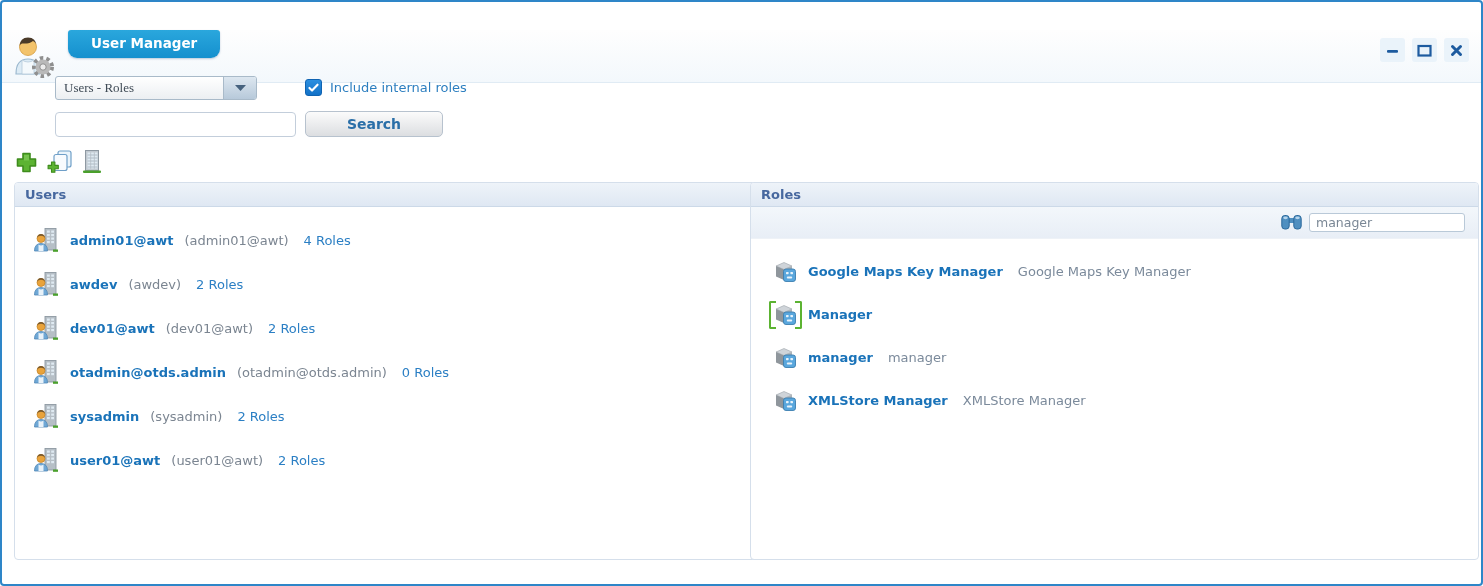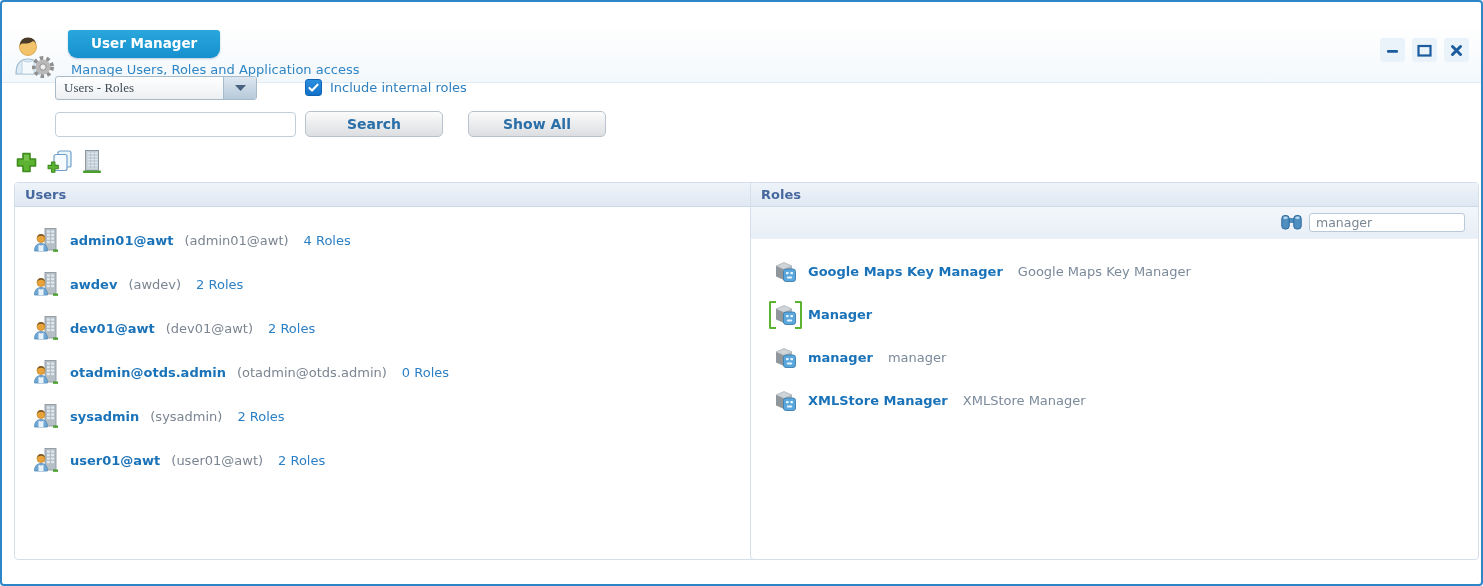--- a/index.html
+++ b/index.html
@@ -143,21 +143,20 @@
         <g transform="translate(33,33)">
           <circle r="9" fill="none" stroke="#8f8f8f" stroke-width="4" stroke-dasharray="3.4 3.1"></circle>
           <circle r="7.5" fill="#b9b9b9"></circle>
           <circle r="3.2" fill="#ececec" stroke="#8f8f8f" stroke-width="1"></circle>
         </g>
       </svg>
     </div>
     <div class="title-tab">
       <span>User Manager</span>
     </div>
-    <div class="subtitle">Manage Users, Roles and Application access</div>
     <div class="win-controls">
       <div class="win-btn">
         <svg width="13" height="13" viewBox="0 0 13 13">
             <rect x="1" y="6" width="11" height="2.8" rx="1" fill="#1d5b9f"></rect>
           </svg>
       </div>
       <div class="win-btn">
         <svg width="15" height="13" viewBox="0 0 15 13">
             <rect x="1.5" y="2" width="12" height="9.5" fill="none" stroke="#1d5b9f" stroke-width="2.2"></rect>
           </svg>
@@ -183,21 +182,20 @@
     <span class="checkbox">
       <svg width="13" height="13" viewBox="0 0 16 16">
           <path d="M3 8.5 l3.2 3.2 L13 4.5" stroke="#fff" stroke-width="2.6" fill="none" stroke-linecap="round" stroke-linejoin="round"></path>
         </svg>
     </span>
     <span class="cb-label">Include internal roles</span>
   </label>
 
   <input class="search-input" type="text" value="" style="">
   <button class="btn btn-search">Search</button>
-  <button class="btn btn-showall">Show All</button>
 
   <div class="toolbar">
     <span class="tool-icon">
       <svg width="23" height="23" viewBox="0 0 23 23">
         <path d="M8 2.5 h7 v5.5 h5.5 v7 h-5.5 v5.5 h-7 v-5.5 h-5.5 v-7 h5.5 z" fill="#5cb332" stroke="#3e8c1d" stroke-width="1.6" stroke-linejoin="round"></path>
         <path d="M9 4 h5 v5.5 h-5 z" fill="#82cc5a" opacity="0.7"></path>
       </svg>
     </span>
     <span class="tool-icon">
       <svg width="26" height="24" viewBox="0 0 26 24">

